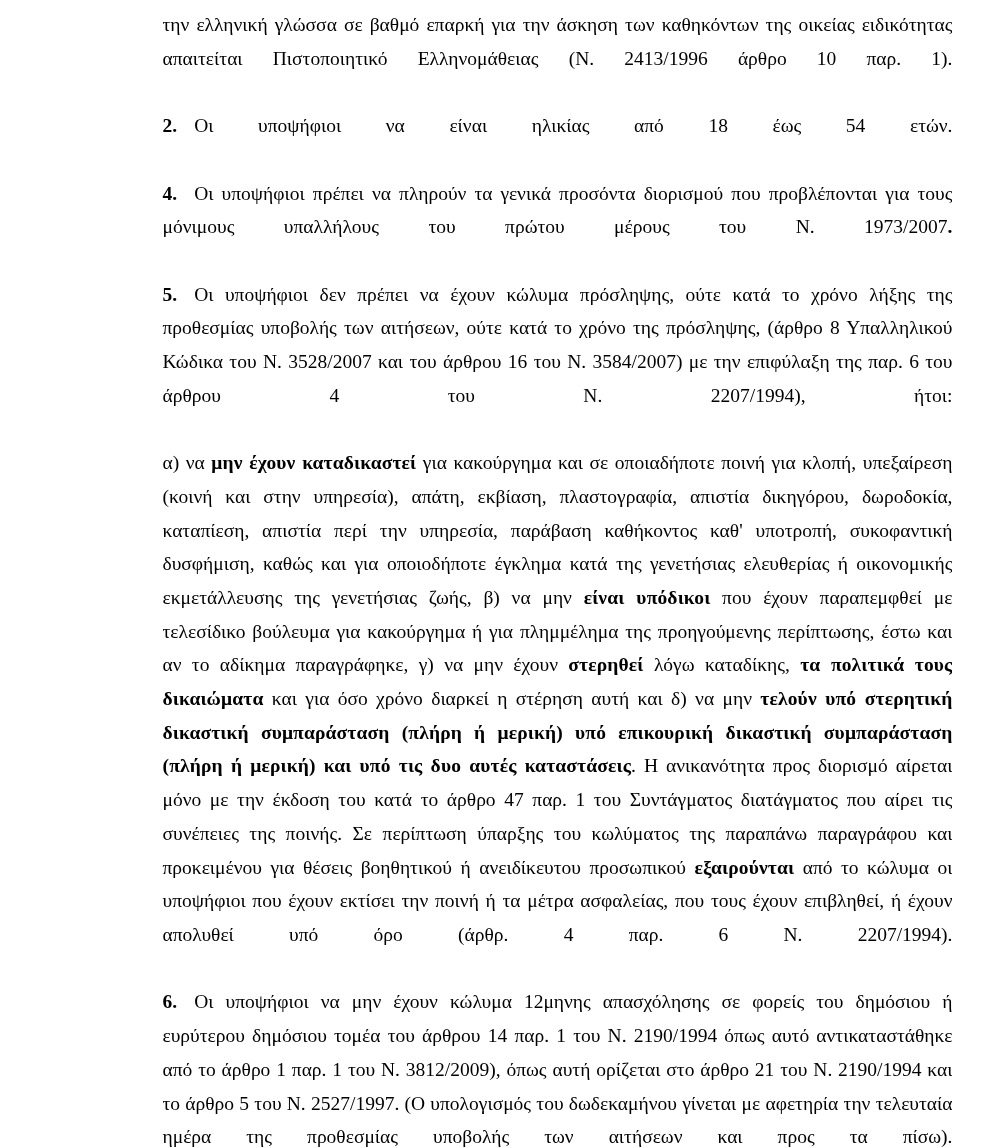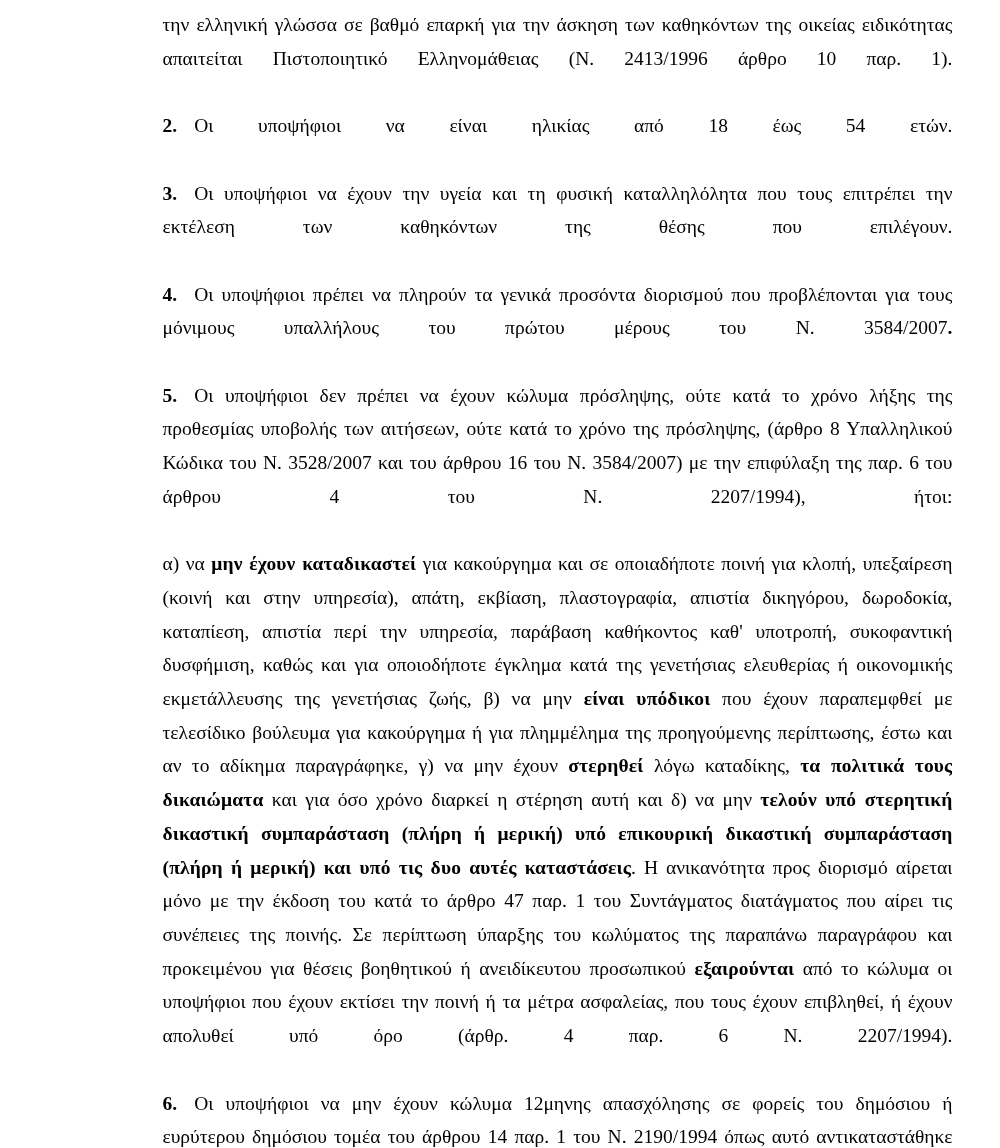--- a/index.html
+++ b/index.html
@@ -63,19 +63,18 @@
     letter-spacing: 0.15px;
   }
 </style>
 </head>
 <body>
 
 <div class="page">
   <div class="doc-body" id="doc-body">
       <p class="para"><span class="text-run">την ελληνική γλώσσα σε βαθμό επαρκή για την άσκηση των καθηκόντων της οικείας ειδικότητας απαιτείται Πιστοποιητικό Ελληνομάθειας (Ν. 2413/1996 άρθρο 10 παρ. 1).</span></p>
       <p class="para"><span class="marker">2.</span><span class="marker-gap"> </span><span class="text-run">Οι υποψήφιοι να είναι ηλικίας από 18 έως 54 ετών.</span></p>
-      <p class="para"><span class="marker">3.</span><span class="marker-gap"> </span><span class="text-run">Οι υποψήφιοι να έχουν την υγεία και τη φυσική καταλληλόλητα που τους επιτρέπει την εκτέλεση των καθηκόντων της θέσης που επιλέγουν.</span></p>
-      <p class="para"><span class="marker">4.</span><span class="marker-gap"> </span><span class="text-run">Οι υποψήφιοι πρέπει να πληρούν τα γενικά προσόντα διορισμού που προβλέπονται για τους μόνιμους υπαλλήλους του πρώτου μέρους του Ν. 3584/2007</span><span class="bold-run">.</span></p>
+      <p class="para"><span class="marker">4.</span><span class="marker-gap"> </span><span class="text-run">Οι υποψήφιοι πρέπει να πληρούν τα γενικά προσόντα διορισμού που προβλέπονται για τους μόνιμους υπαλλήλους του πρώτου μέρους του Ν. 1973/2007</span><span class="bold-run">.</span></p>
       <p class="para"><span class="marker">5.</span><span class="marker-gap"> </span><span class="text-run">Οι υποψήφιοι δεν πρέπει να έχουν κώλυμα πρόσληψης, ούτε κατά το χρόνο λήξης της προθεσμίας υποβολής των αιτήσεων, ούτε κατά το χρόνο της πρόσληψης, (άρθρο 8 Υπαλληλικού Κώδικα του Ν. 3528/2007 και του άρθρου 16 του Ν. 3584/2007) με την επιφύλαξη της παρ. 6 του άρθρου 4 του Ν. 2207/1994), ήτοι:</span></p>
       <p class="para"><span class="text-run">α) να </span><span class="bold-run">μην έχουν καταδικαστεί</span><span class="text-run"> για κακούργημα και σε οποιαδήποτε ποινή για κλοπή, υπεξαίρεση (κοινή και στην υπηρεσία), απάτη, εκβίαση, πλαστογραφία, απιστία δικηγόρου, δωροδοκία, καταπίεση, απιστία περί την υπηρεσία, παράβαση καθήκοντος καθ' υποτροπή, συκοφαντική δυσφήμιση, καθώς και για οποιοδήποτε έγκλημα κατά της γενετήσιας ελευθερίας ή οικονομικής εκμετάλλευσης της γενετήσιας ζωής, β) να μην </span><span class="bold-run">είναι υπόδικοι</span><span class="text-run"> που έχουν παραπεμφθεί με τελεσίδικο βούλευμα για κακούργημα ή για πλημμέλημα της προηγούμενης περίπτωσης, έστω και αν το αδίκημα παραγράφηκε, γ) να μην έχουν </span><span class="bold-run">στερηθεί</span><span class="text-run"> λόγω καταδίκης, </span><span class="bold-run">τα πολιτικά τους δικαιώματα</span><span class="text-run"> και για όσο χρόνο διαρκεί η στέρηση αυτή και δ) να μην </span><span class="bold-run">τελούν υπό στερητική δικαστική συμπαράσταση (πλήρη ή μερική) υπό επικουρική δικαστική συμπαράσταση (πλήρη ή μερική) και υπό τις δυο αυτές καταστάσεις</span><span class="text-run">. Η ανικανότητα προς διορισμό αίρεται μόνο με την έκδοση του κατά το άρθρο 47 παρ. 1 του Συντάγματος διατάγματος που αίρει τις συνέπειες της ποινής. Σε περίπτωση ύπαρξης του κωλύματος της παραπάνω παραγράφου και προκειμένου για θέσεις βοηθητικού ή ανειδίκευτου προσωπικού </span><span class="bold-run">εξαιρούνται</span><span class="text-run"> από το κώλυμα οι υποψήφιοι που έχουν εκτίσει την ποινή ή τα μέτρα ασφαλείας, που τους έχουν επιβληθεί, ή έχουν απολυθεί υπό όρο (άρθρ. 4 παρ. 6 Ν. 2207/1994).</span></p>
       <p class="para"><span class="marker">6.</span><span class="marker-gap"> </span><span class="text-run">Οι υποψήφιοι να μην έχουν κώλυμα 12μηνης απασχόλησης σε φορείς του δημόσιου ή ευρύτερου δημόσιου τομέα του άρθρου 14 παρ. 1 του Ν. 2190/1994 όπως αυτό αντικαταστάθηκε από το άρθρο 1 παρ. 1 του Ν. 3812/2009), όπως αυτή ορίζεται στο άρθρο 21 του Ν. 2190/1994 και το άρθρο 5 του Ν. 2527/1997. (Ο υπολογισμός του δωδεκαμήνου γίνεται με αφετηρία την τελευταία ημέρα της προθεσμίας υποβολής των αιτήσεων και προς τα πίσω).</span></p>
     </div>
 </div>
 
 </body></html>

